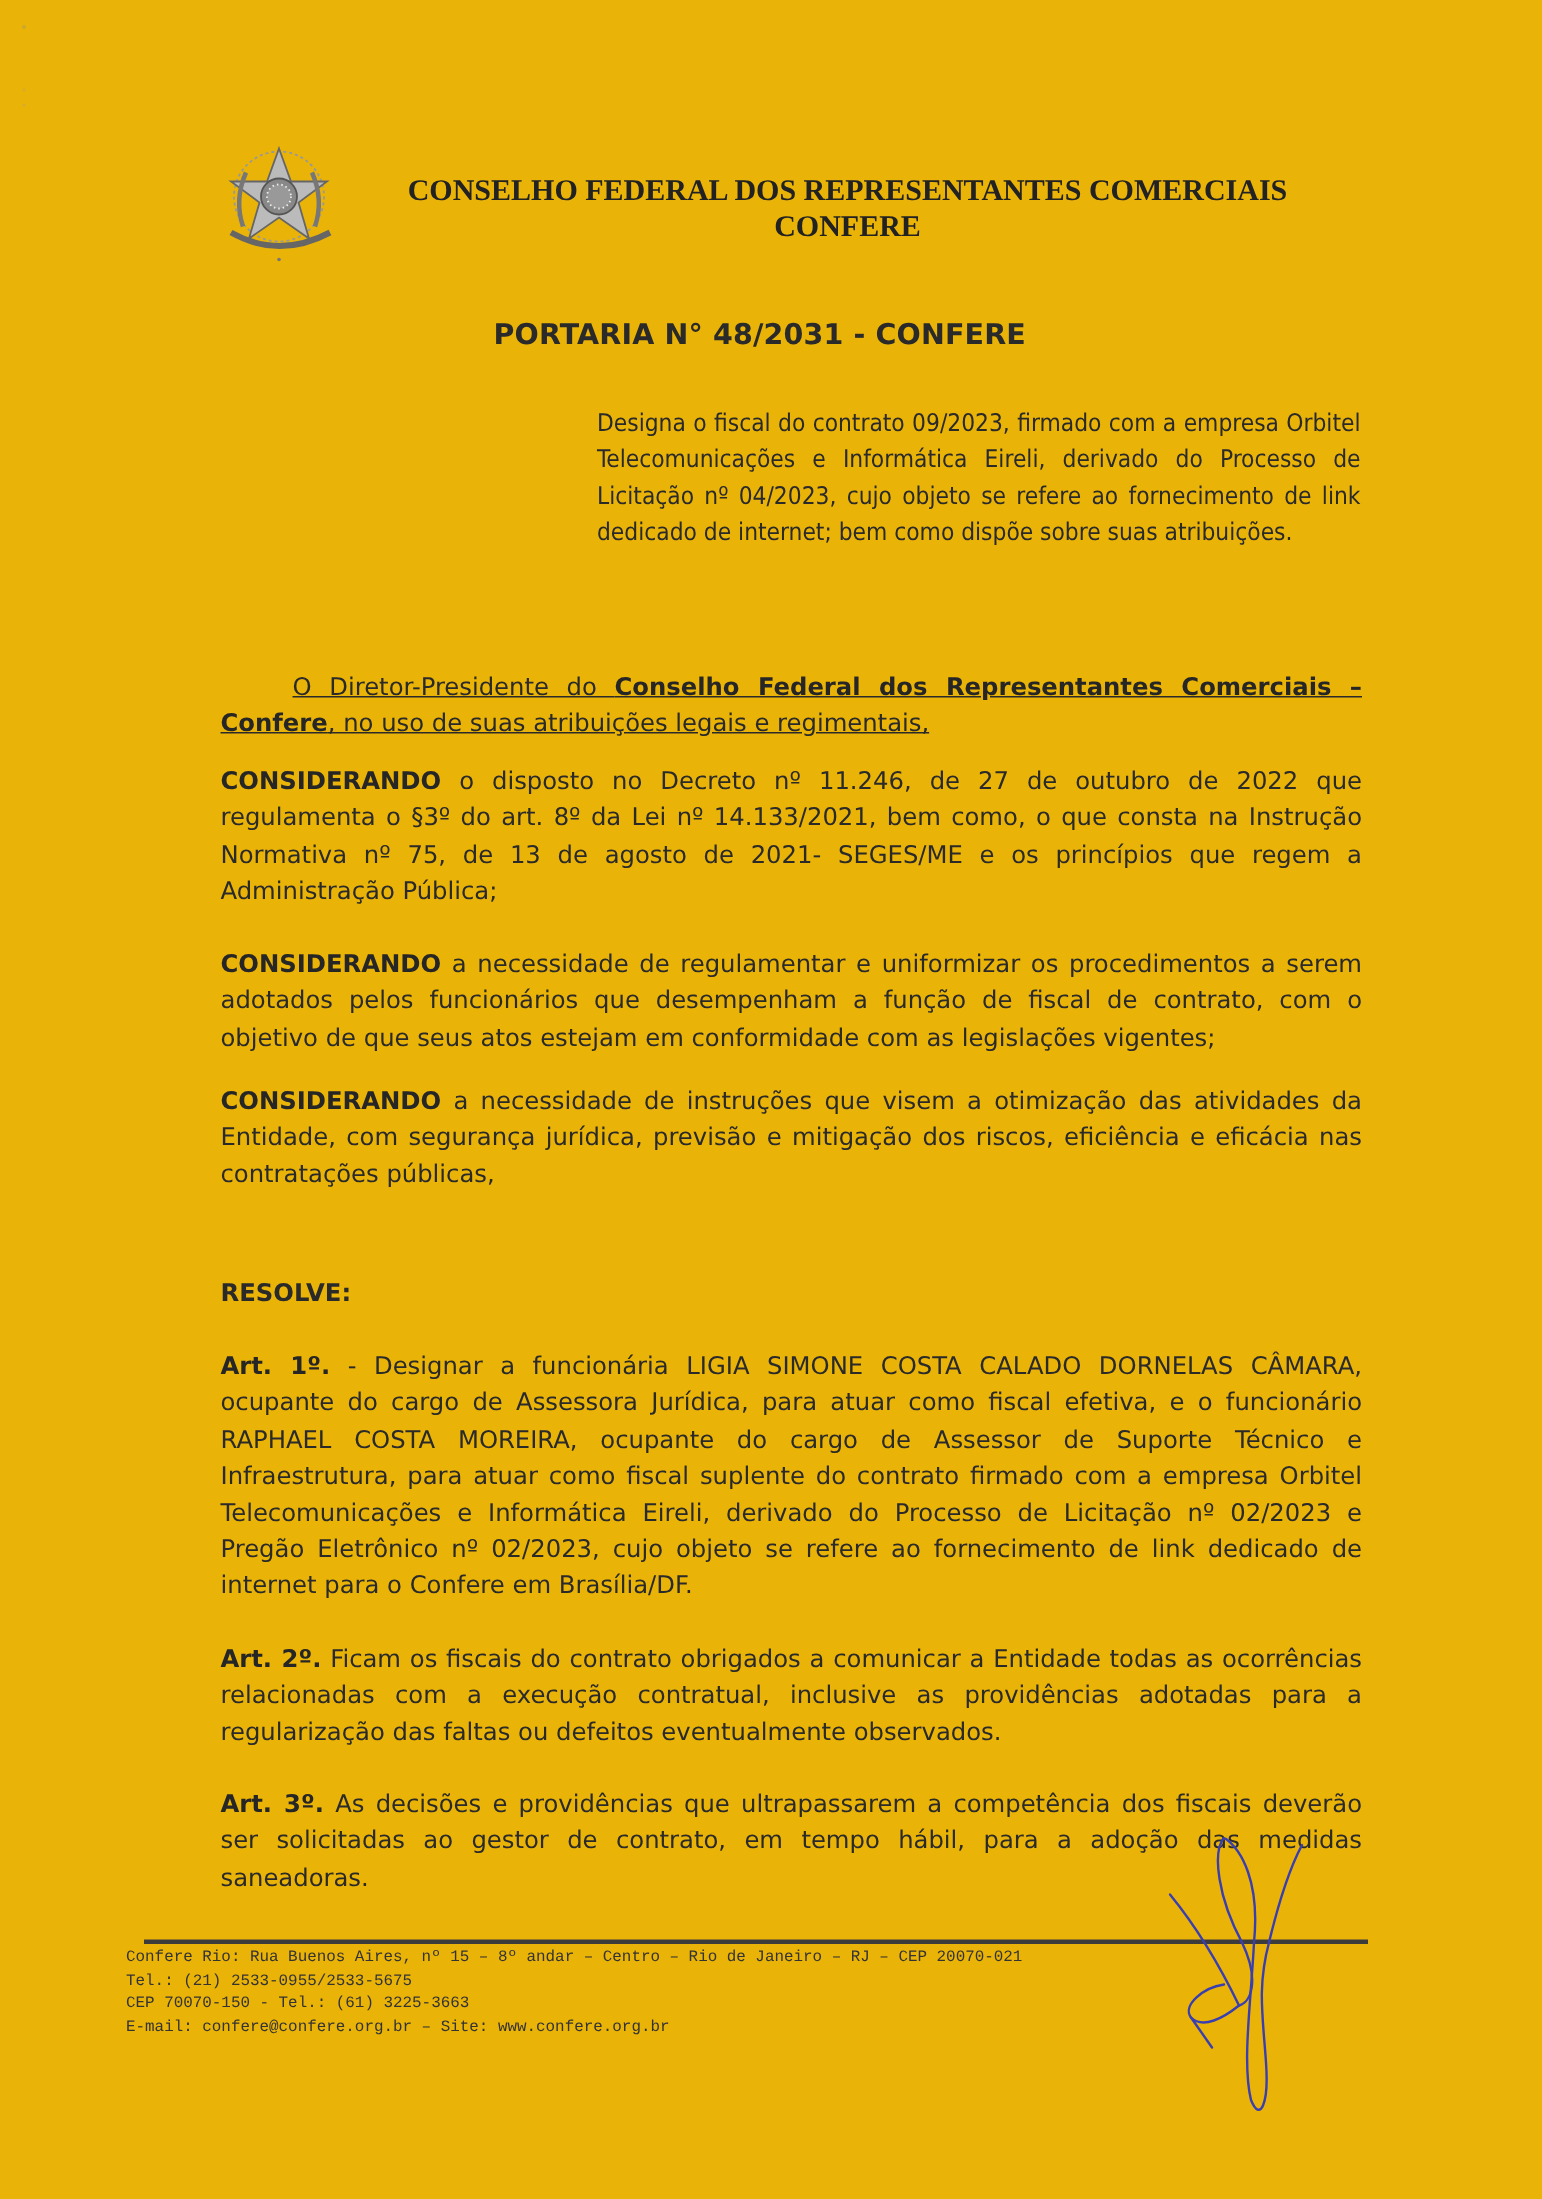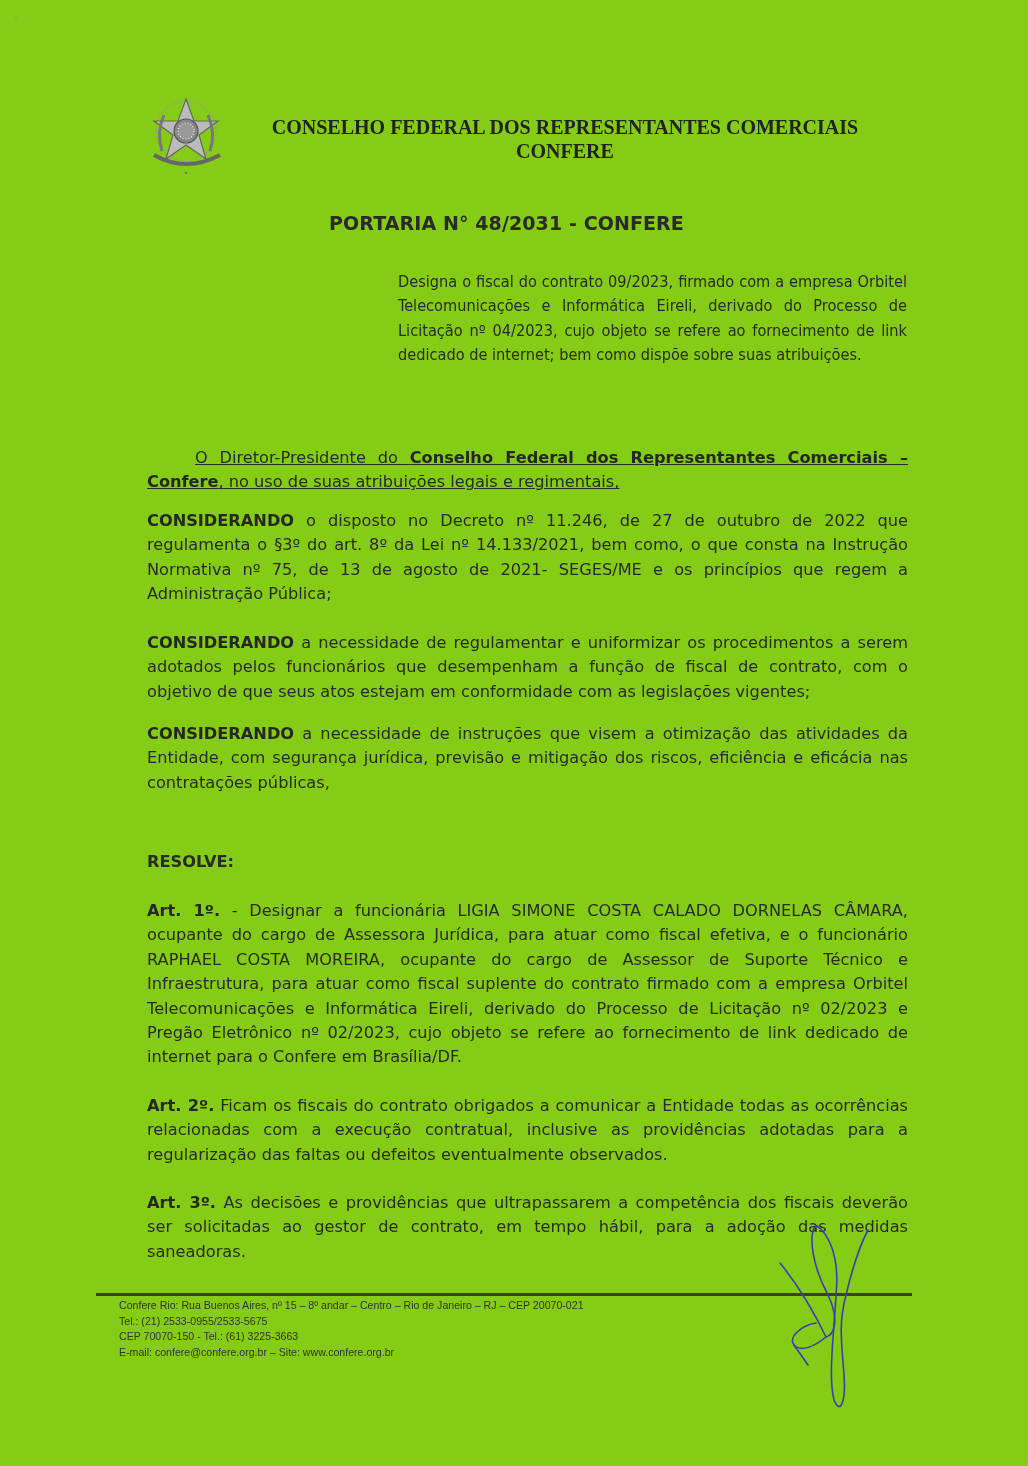--- a/index.html
+++ b/index.html
@@ -1,20 +1,20 @@
 <!DOCTYPE html>
 <html><head>
   <meta charset="utf-8">
   <style>
     html, body { margin: 0; padding: 0; background: #ffffff; }
     body {
       width: 1028px; height: 1466px; position: relative; overflow: hidden;
       font-family: "DejaVu Sans", sans-serif; color: #1e1e1e;
     }
-    .page { position: absolute; left: 0; top: 0; width: 1028px; height: 1466px; background: #84cc16; }
+    .page { position: absolute; left: 0; top: 0; width: 1028px; height: 1466px; background: #eab308; }
 
     
     .emblem { position: absolute; left: 146px; top: 93px; width: 84px; height: 84px; }
     .org-name {
       position: absolute; left: 200px; top: 115px; width: 730px;
       text-align: center; font-family: "Liberation Serif", serif; font-weight: bold;
       font-size: 20px; line-height: 24px; color: #222;
     }
     .org-name div { white-space: nowrap; }
 
@@ -45,22 +45,22 @@
     .p-resolve { top: 850px; font-weight: bold; }
     .p-art1 { top: 899px; }
     .p-art2 { top: 1094px; }
     .p-art3 { top: 1191px; font-family: "DejaVu Sans", sans-serif; }
 
     
     .footer-rule {
       position: absolute; left: 96px; top: 1293px; width: 816px; height: 3px; background: #3c3c3c;
     }
     .footer {
-      position: absolute; left: 119px; top: 1298px; width: 620px;
-      font-family: Liberation Sans, sans-serif; font-size: 10.6px; line-height: 15.6px; color: #333;
+      position: absolute; left: 84px; top: 1298px; width: 620px;
+      font-family: Liberation Mono, monospace; font-size: 10.6px; line-height: 15.6px; color: #333;
     }
     .footer div { white-space: nowrap; }
 
     .signature { position: absolute; left: 768px; top: 1225px; width: 140px; height: 190px; }
     .scan-mark { position: absolute; left: 12px; top: 10px; width: 8px; height: 70px; opacity: 0.25; }
   </style>
 </head>
 <body>
 
 <div class="page">

